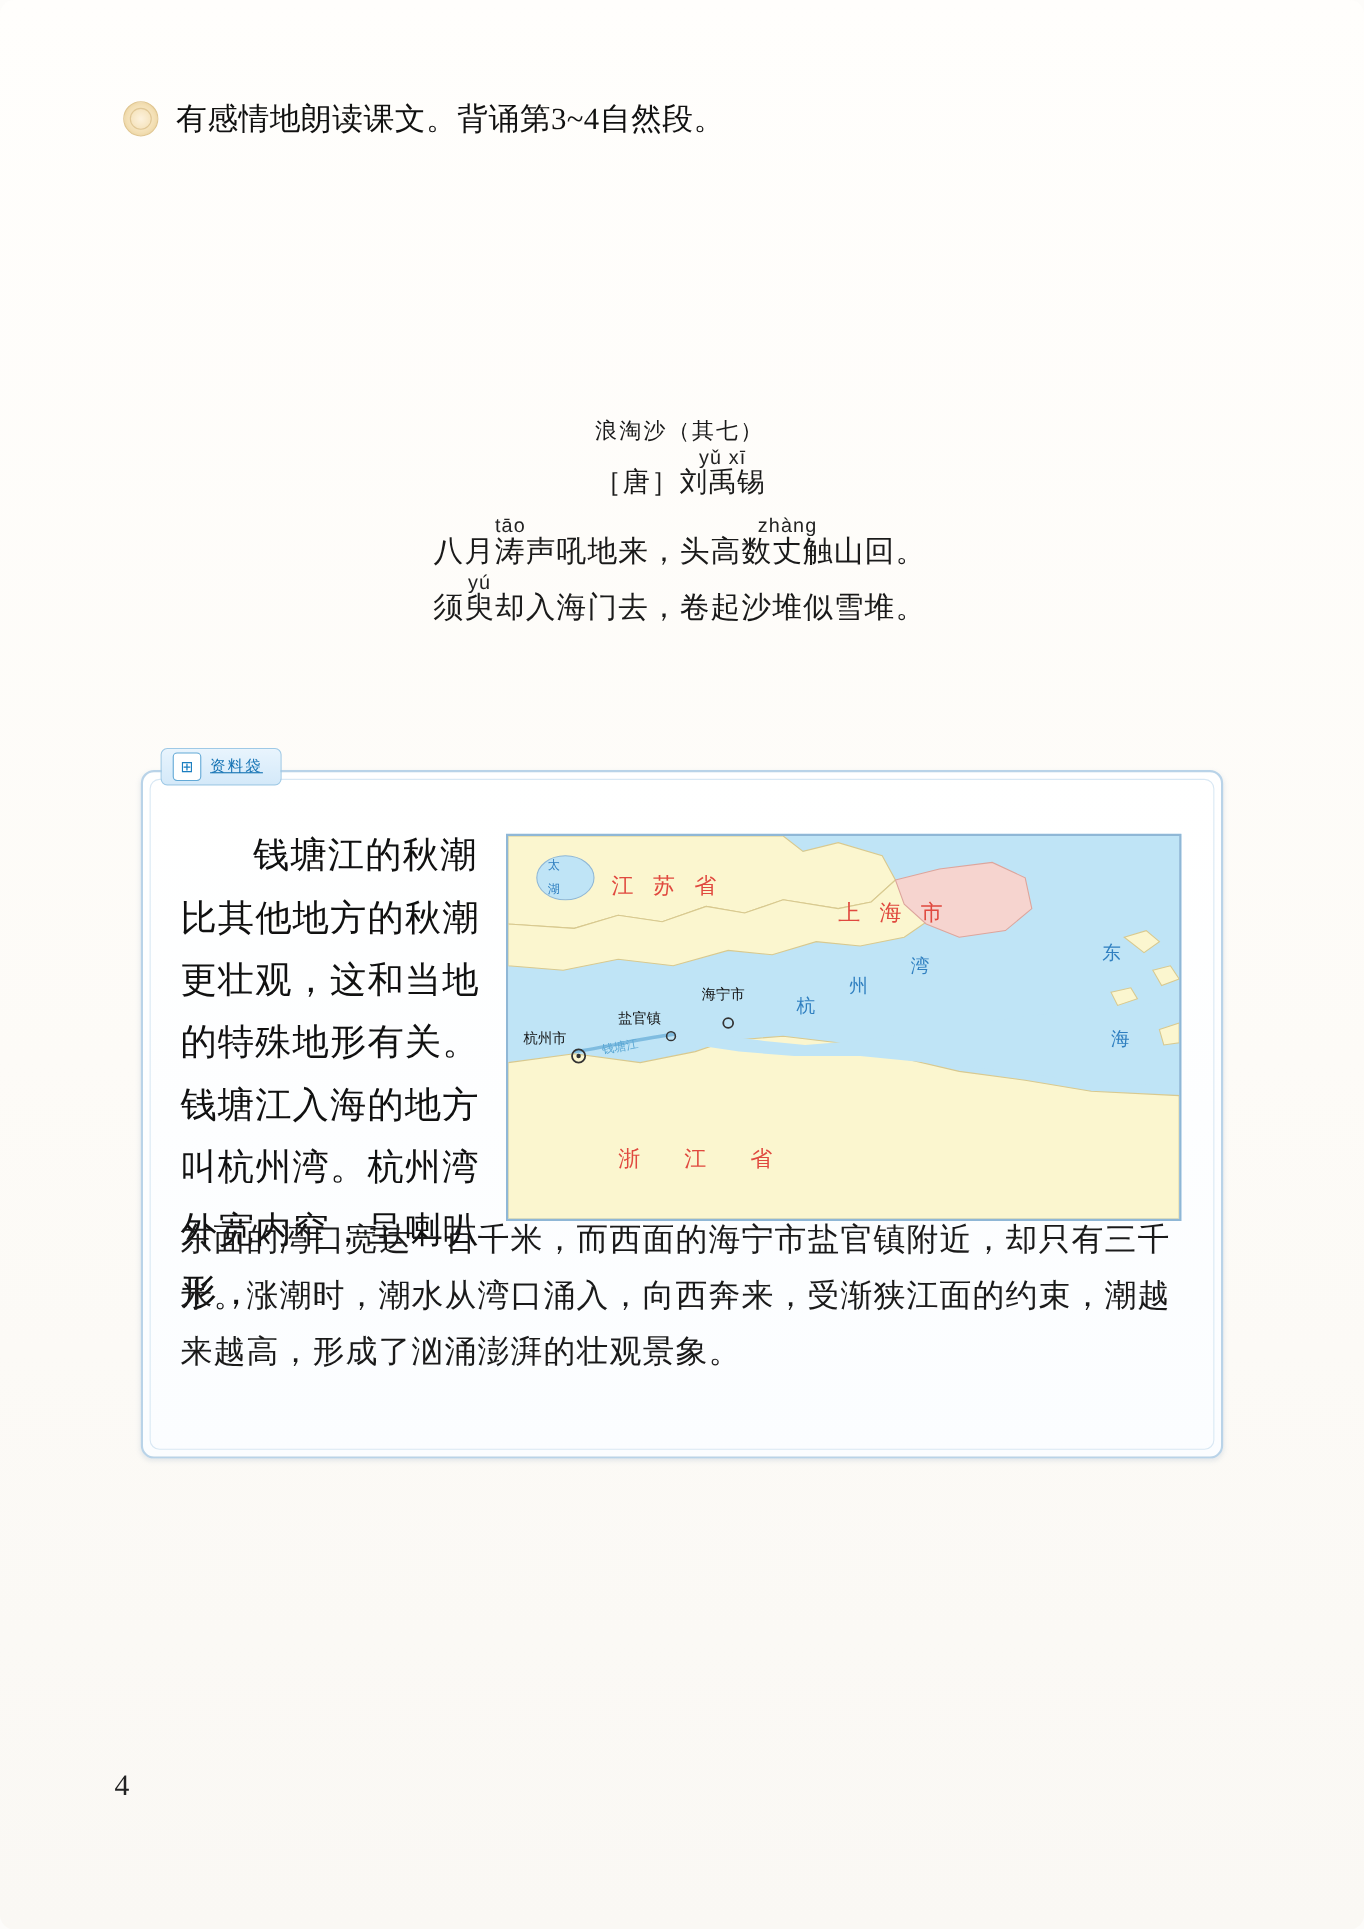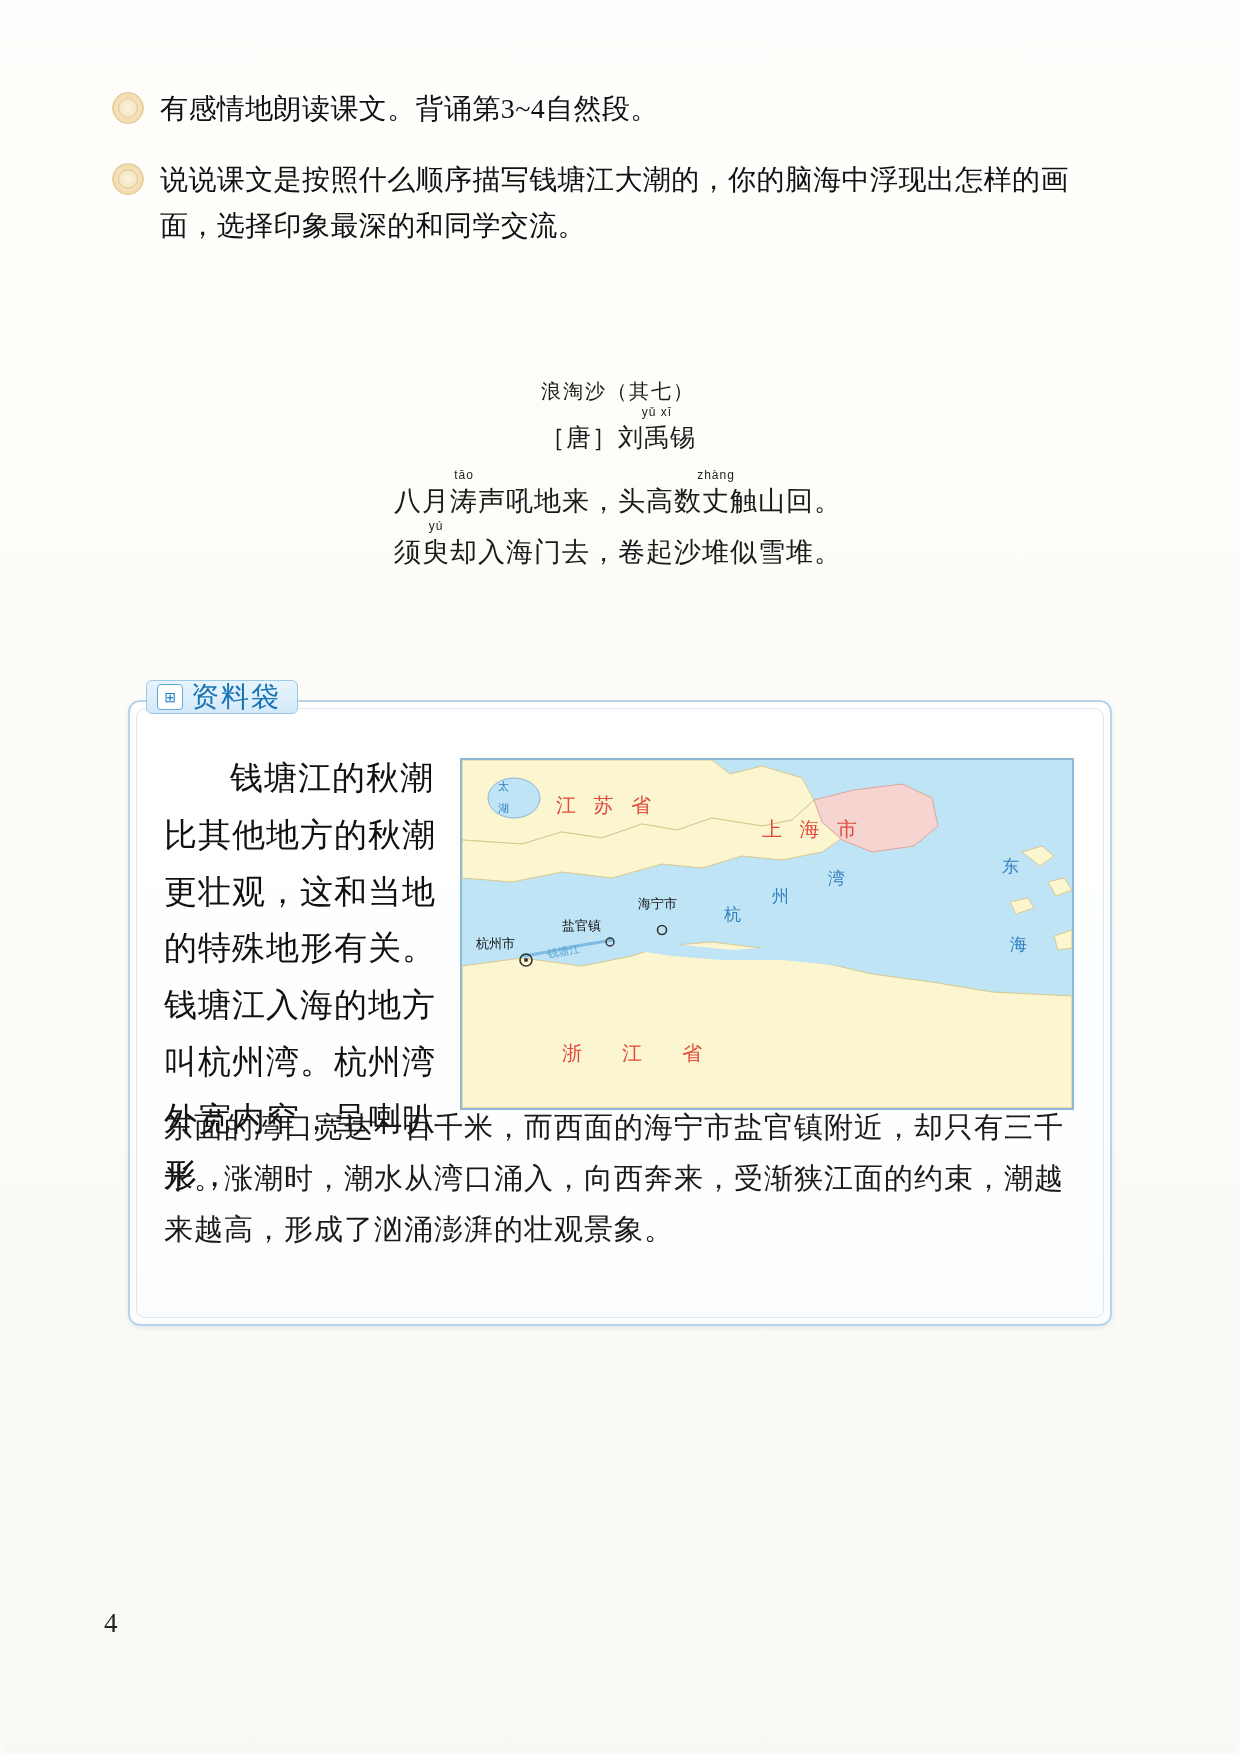--- a/index.html
+++ b/index.html
@@ -84,21 +84,21 @@
     display: inline-block;
     position: relative;
     line-height: 1;
   }
   .ruby > .rb { display: inline-block; font-family: Liberation Serif, serif; }
   .ruby > .rt {
     position: absolute;
     left: 50%;
     transform: translateX(-50%);
     top: -19px;
-    font-size: 12px;
+    font-size: 18px;
     font-family: "Liberation Sans", sans-serif;
     white-space: nowrap;
     color: #222;
     letter-spacing: 1px;
   }
   
   .material {
     position: absolute;
     left: 128px;
     top: 700px;
@@ -133,23 +133,24 @@
     width: 24px; height: 24px;
     border-radius: 4px;
     background: #ffffff;
     border: 1px solid #63a9d6;
     color: #1b7ec0;
     font-size: 14px;
     font-family: "Liberation Sans", sans-serif;
     display: flex; align-items: center; justify-content: center;
   }
   .tag-label {
-    font-size: 28px;
+    font-size: 14px;
     color: #1573b4;
     letter-spacing: 2px;
+    text-decoration: underline;
   }
   .mat-col-text {
     position: absolute;
     left: 34px;
     top: 48px;
     width: 274px;
     font-size: 33px;
     line-height: 1.72;
     letter-spacing: 1px;
     color: #111;
@@ -187,24 +188,20 @@
 </style>
 </head>
 <body>
 
 <div class="page">
 
   <div class="exercises">
     <div class="ex-item">
       <span class="ex-bullet"></span>
       <span class="ex-text">有感情地朗读课文。背诵第3~4自然段。</span>
-    </div>
-    <div class="ex-item">
-      <span class="ex-bullet"></span>
-      <span class="ex-text">说说课文是按照什么顺序描写钱塘江大潮的，你的脑海中浮现出怎样的画面，选择印象最深的和同学交流。</span>
     </div>
   </div>
 
   <div class="poem">
     <div class="poem-title">浪淘沙（其七）</div>
     <div class="poem-author">
       <span>［唐］</span><span class="ruby"><span class="rt">yǔ xī</span><span class="rb">刘禹锡</span></span>
     </div>
     <div class="poem-line">
       <span>八月</span><span class="ruby"><span class="rt">tāo</span><span class="rb">涛</span></span><span>声吼地来，头高数</span><span class="ruby"><span class="rt">zhàng</span><span class="rb">丈</span></span><span>触山回。</span>

